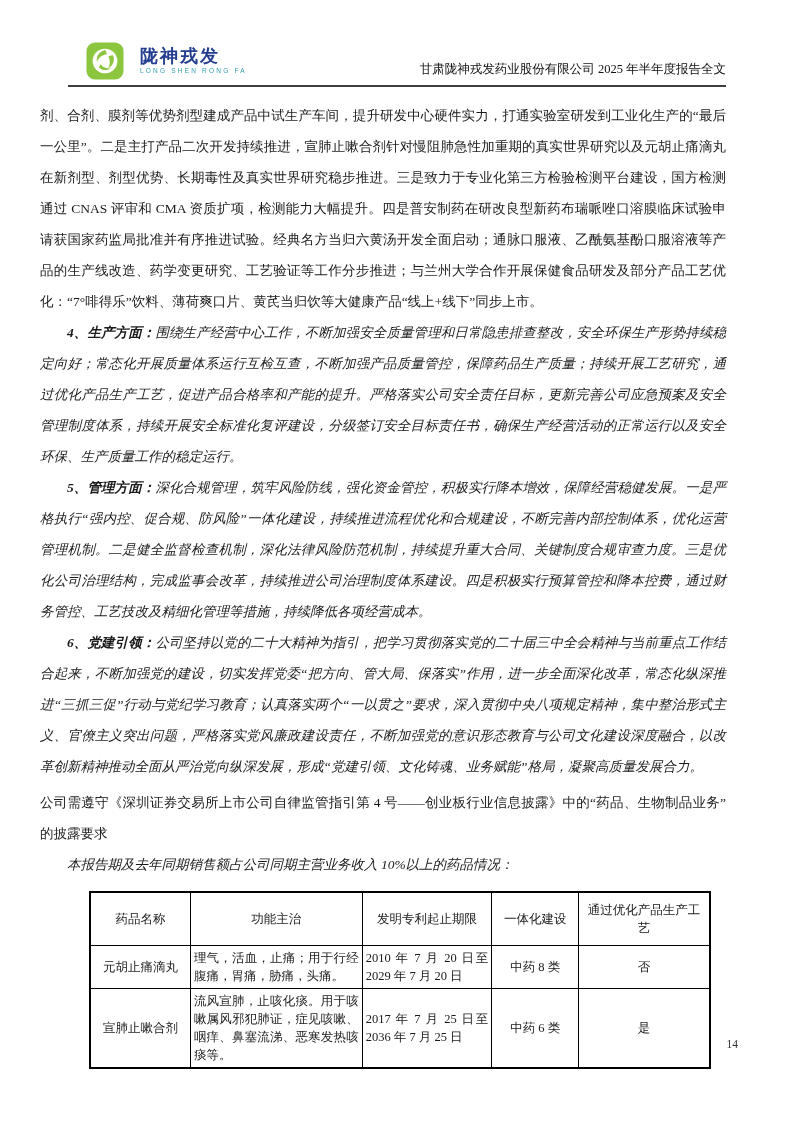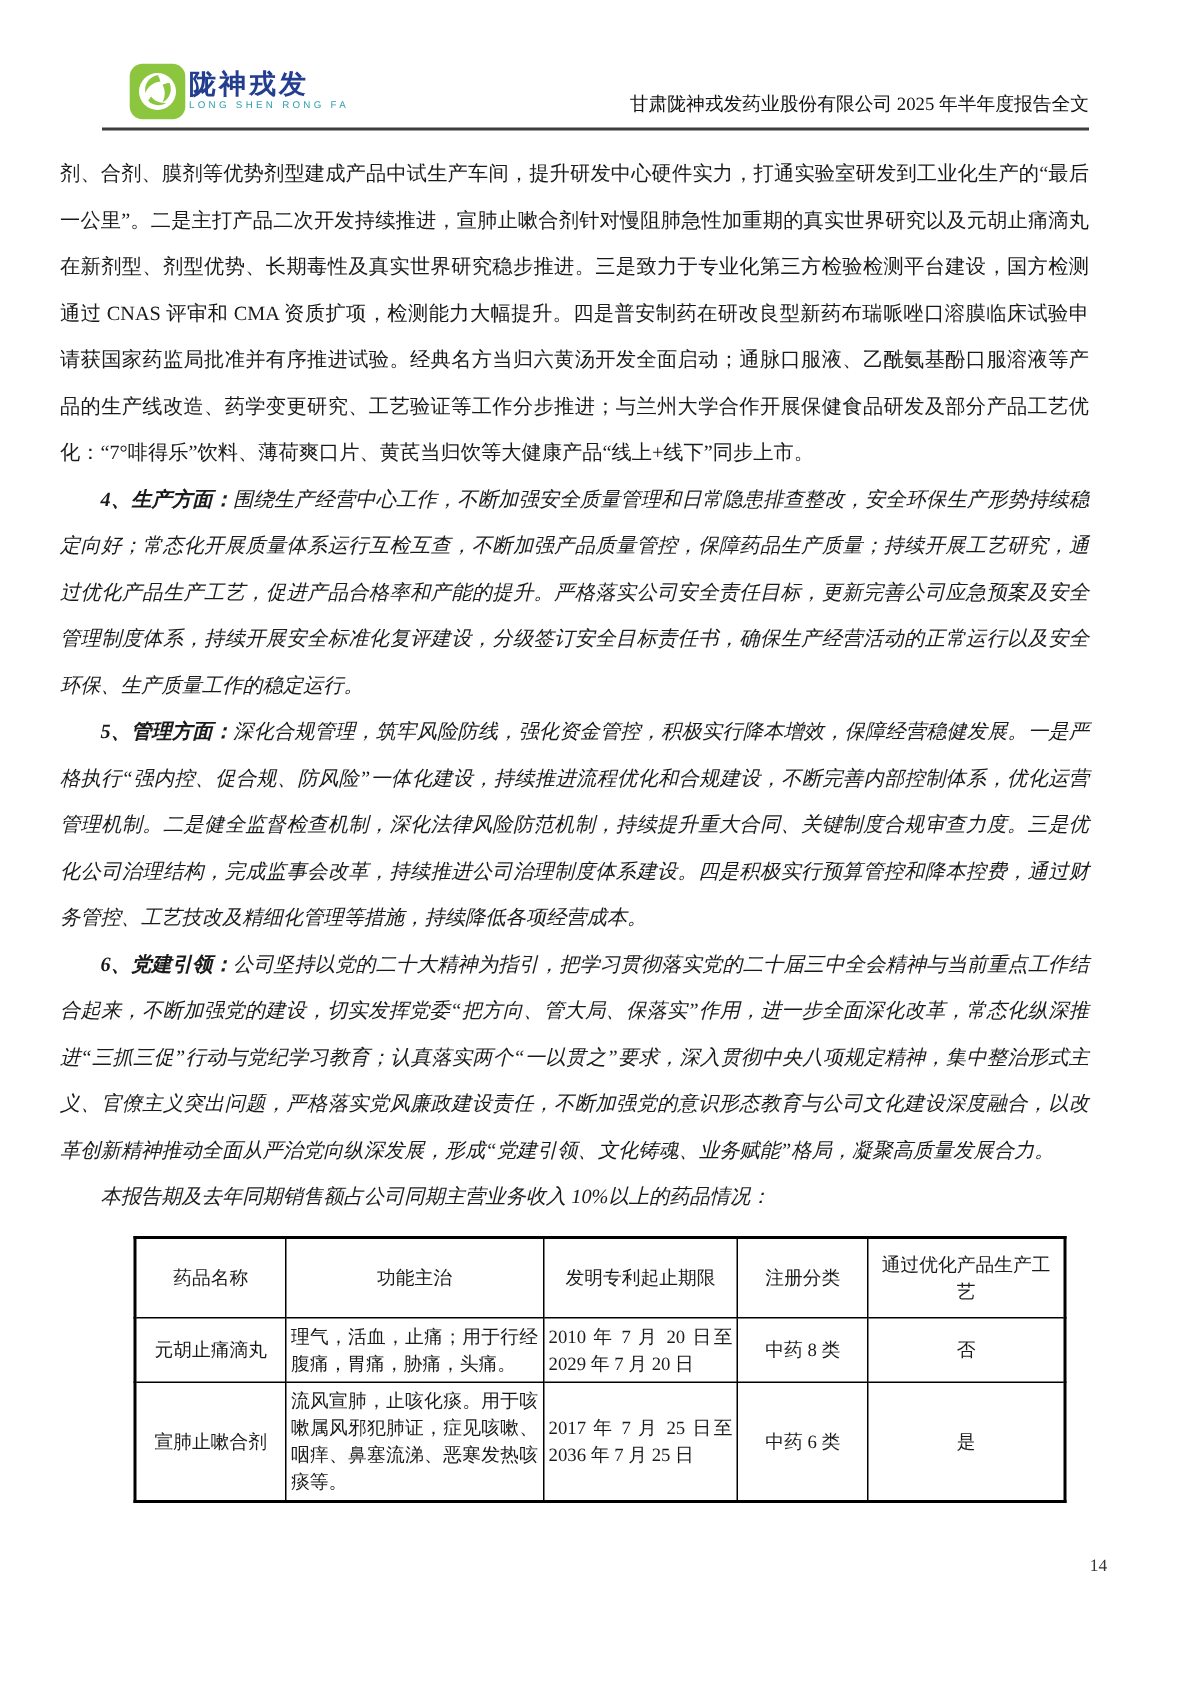--- a/index.html
+++ b/index.html
@@ -16,21 +16,21 @@
   
   .header{
     margin:0 67px 0 68px;
     padding-top:42px;
     display:flex;
     justify-content:space-between;
     align-items:flex-end;
     border-bottom:2.5px solid #3d3d3d;
     padding-bottom:5px;
   }
-  .logo{display:flex;align-items:center;gap:2px;padding-left:18px;}
+  .logo{display:flex;align-items:center;gap:16px;padding-left:18px;}
   .logo-icon{width:38px;height:38px;flex:0 0 auto;}
   .logo-textcol{display:flex;flex-direction:column;line-height:1;}
   .logo-wordmark{
     font-family:"Liberation Sans","DejaVu Sans",sans-serif;
     font-weight:bold;font-size:18px;letter-spacing:2px;color:#243e8f;
   }
   .logo-subtext{
     font-family:"Liberation Sans","DejaVu Sans",sans-serif;
     font-size:6.5px;letter-spacing:2.2px;color:#2f9fae;margin-top:3px;
   }
@@ -95,38 +95,39 @@
       </span>
     </div>
     <div class="report-title">甘肃陇神戎发药业股份有限公司 2025 年半年度报告全文</div>
   </div>
 
   <div class="content">
     <p><span>剂、合剂、膜剂等优势剂型建成产品中试生产车间，提升研发中心硬件实力，打通实验室研发到工业化生产的“最后一公里”。二是主打产品二次开发持续推进，宣肺止嗽合剂针对慢阻肺急性加重期的真实世界研究以及元胡止痛滴丸在新剂型、剂型优势、长期毒性及真实世界研究稳步推进。三是致力于专业化第三方检验检测平台建设，国方检测通过 CNAS 评审和 CMA 资质扩项，检测能力大幅提升。四是普安制药在研改良型新药布瑞哌唑口溶膜临床试验申请获国家药监局批准并有序推进试验。经典名方当归六黄汤开发全面启动；通脉口服液、乙酰氨基酚口服溶液等产品的生产线改造、药学变更研究、工艺验证等工作分步推进；与兰州大学合作开展保健食品研发及部分产品工艺优化：“7°啡得乐”饮料、薄荷爽口片、黄芪当归饮等大健康产品“线上+线下”同步上市。</span></p>
     <p class="indent"><span class="plabel">4、生产方面：</span><span>围绕生产经营中心工作，不断加强安全质量管理和日常隐患排查整改，安全环保生产形势持续稳定向好；常态化开展质量体系运行互检互查，不断加强产品质量管控，保障药品生产质量；持续开展工艺研究，通过优化产品生产工艺，促进产品合格率和产能的提升。严格落实公司安全责任目标，更新完善公司应急预案及安全管理制度体系，持续开展安全标准化复评建设，分级签订安全目标责任书，确保生产经营活动的正常运行以及安全环保、生产质量工作的稳定运行。</span></p>
     <p class="indent"><span class="plabel">5、管理方面：</span><span>深化合规管理，筑牢风险防线，强化资金管控，积极实行降本增效，保障经营稳健发展。一是严格执行“强内控、促合规、防风险”一体化建设，持续推进流程优化和合规建设，不断完善内部控制体系，优化运营管理机制。二是健全监督检查机制，深化法律风险防范机制，持续提升重大合同、关键制度合规审查力度。三是优化公司治理结构，完成监事会改革，持续推进公司治理制度体系建设。四是积极实行预算管控和降本控费，通过财务管控、工艺技改及精细化管理等措施，持续降低各项经营成本。</span></p>
     <p class="indent"><span class="plabel">6、党建引领：</span><span>公司坚持以党的二十大精神为指引，把学习贯彻落实党的二十届三中全会精神与当前重点工作结合起来，不断加强党的建设，切实发挥党委“把方向、管大局、保落实”作用，进一步全面深化改革，常态化纵深推进“三抓三促”行动与党纪学习教育；认真落实两个“一以贯之”要求，深入贯彻中央八项规定精神，集中整治形式主义、官僚主义突出问题，严格落实党风廉政建设责任，不断加强党的意识形态教育与公司文化建设深度融合，以改革创新精神推动全面从严治党向纵深发展，形成“党建引领、文化铸魂、业务赋能”格局，凝聚高质量发展合力。</span></p>
+    <p class="gap"><span>公司需遵守《深圳证券交易所上市公司自律监管指引第 4 号——创业板行业信息披露》中的“药品、生物制品业务”的披露要求</span></p>
     <p class="indent"><span>本报告期及去年同期销售额占公司同期主营业务收入 10%以上的药品情况：</span></p>
   </div>
 
   <div class="table-wrap">
     <table class="drug">
       <colgroup>
           <col class="c1">
           <col class="c2">
           <col class="c3">
           <col class="c4">
           <col class="c5">
         </colgroup>
       <thead>
         <tr>
           <th>药品名称</th>
           <th>功能主治</th>
           <th>发明专利起止期限</th>
-          <th>注册分类</th>
+          <th>一体化建设</th>
           <th>通过优化产品生产工艺</th>
         </tr>
       </thead>
       <tbody>
         <tr>
           <td class="cc">元胡止痛滴丸</td>
           <td class="lj">理气，活血，止痛；用于行经腹痛，胃痛，胁痛，头痛。</td>
           <td class="lj">2010 年 7 月 20 日至 2029 年 7 月 20 日</td>
           <td class="cc">中药 8 类</td>
           <td class="cc">否</td>

